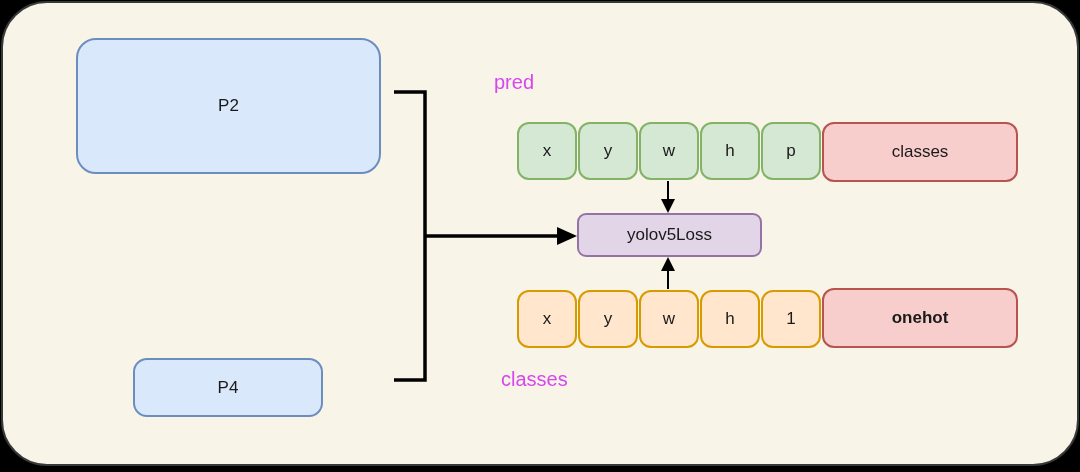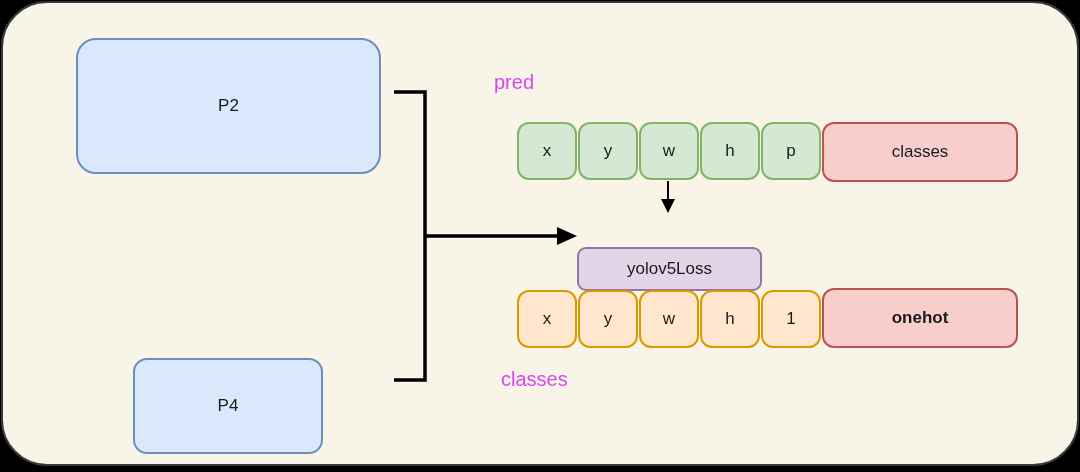--- a/index.html
+++ b/index.html
@@ -35,21 +35,21 @@
     color: #1a1a1a;
   }
   .blue   { background: #dae8fc; border: 2px solid #6c8ebf; }
   .green  { background: #d5e8d4; border: 2px solid #82b366; }
   .orange { background: #ffe6cc; border: 2px solid #d79b00; }
   .red    { background: #f8cecc; border: 2px solid #b85450; }
   .purple { background: #e1d5e7; border: 2px solid #9673a6; }
 
   .p2 { left: 76px;  top: 38px;  width: 305px; height: 136px; border-radius: 20px; }
   .p3 { left: 113px; top: 205px; width: 230px; height: 107px; border-radius: 18px; }
-  .p4 { left: 133px; top: 358px; width: 190px; height: 96px;  border-radius: 14px; }
+  .p4 { left: 133px; top: 358px; width: 190px; height: 59px;  border-radius: 14px; }
 
   .row {
     position: absolute;
     display: flex;
     gap: 1px;
   }
   .row-pred   { left: 517px; top: 122px; }
   .row-anchor { left: 517px; top: 290px; }
   .cell {
     box-sizing: border-box;
@@ -57,21 +57,21 @@
     height: 58px;
     border-radius: 12px;
     display: flex;
     align-items: center;
     justify-content: center;
     font-size: 17px;
     color: #1a1a1a;
   }
   .classes-box { left: 822px; top: 122px; width: 196px; height: 60px; border-radius: 12px; }
   .onehot-box  { left: 822px; top: 288px; width: 196px; height: 60px; border-radius: 12px; font-weight: bold; }
-  .loss-box    { left: 577px; top: 213px; width: 185px; height: 44px; border-radius: 9px; margin-top: 34px; }
+  .loss-box    { left: 577px; top: 213px; width: 185px; height: 44px; border-radius: 9px; }
 
   .flow-label {
     position: absolute;
     font-size: 20px;
     color: #d946ef;
   }
   .pred-label   { left: 494px; top: 71px; }
   .anchor-label { left: 501px; top: 368px; }
 
   svg.connectors {

